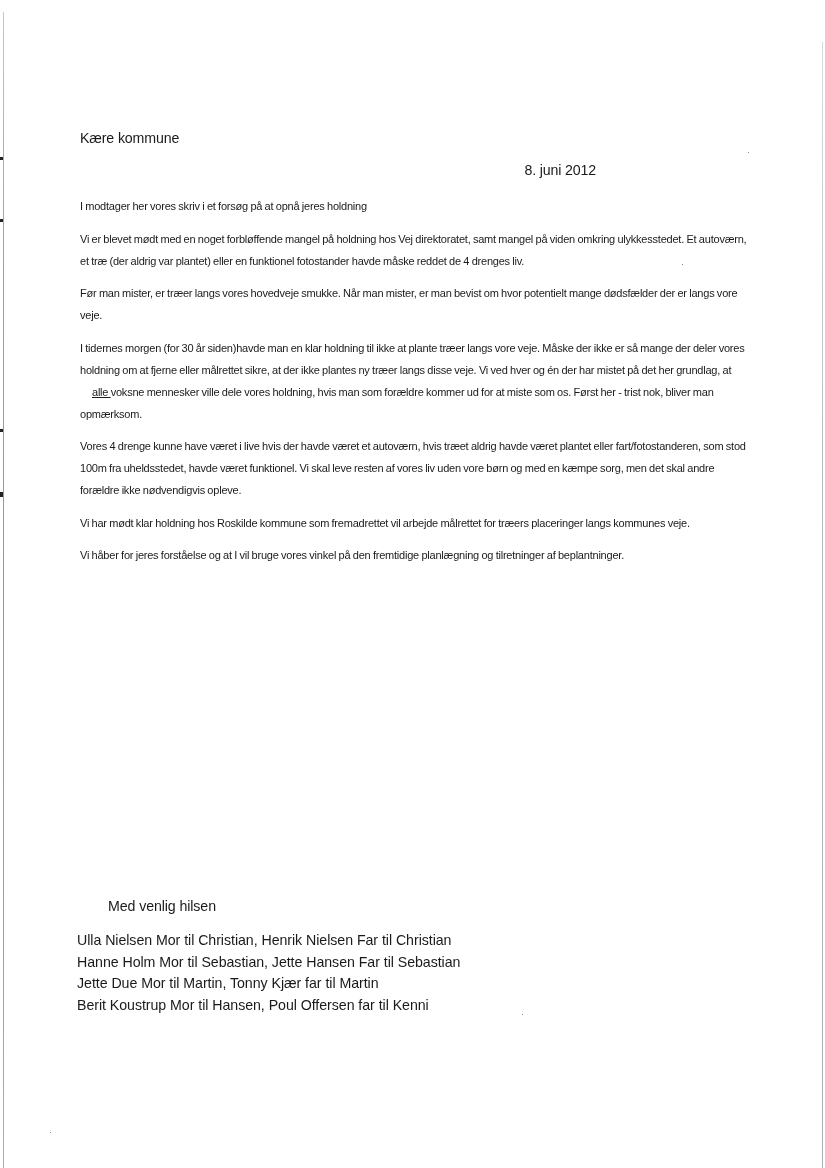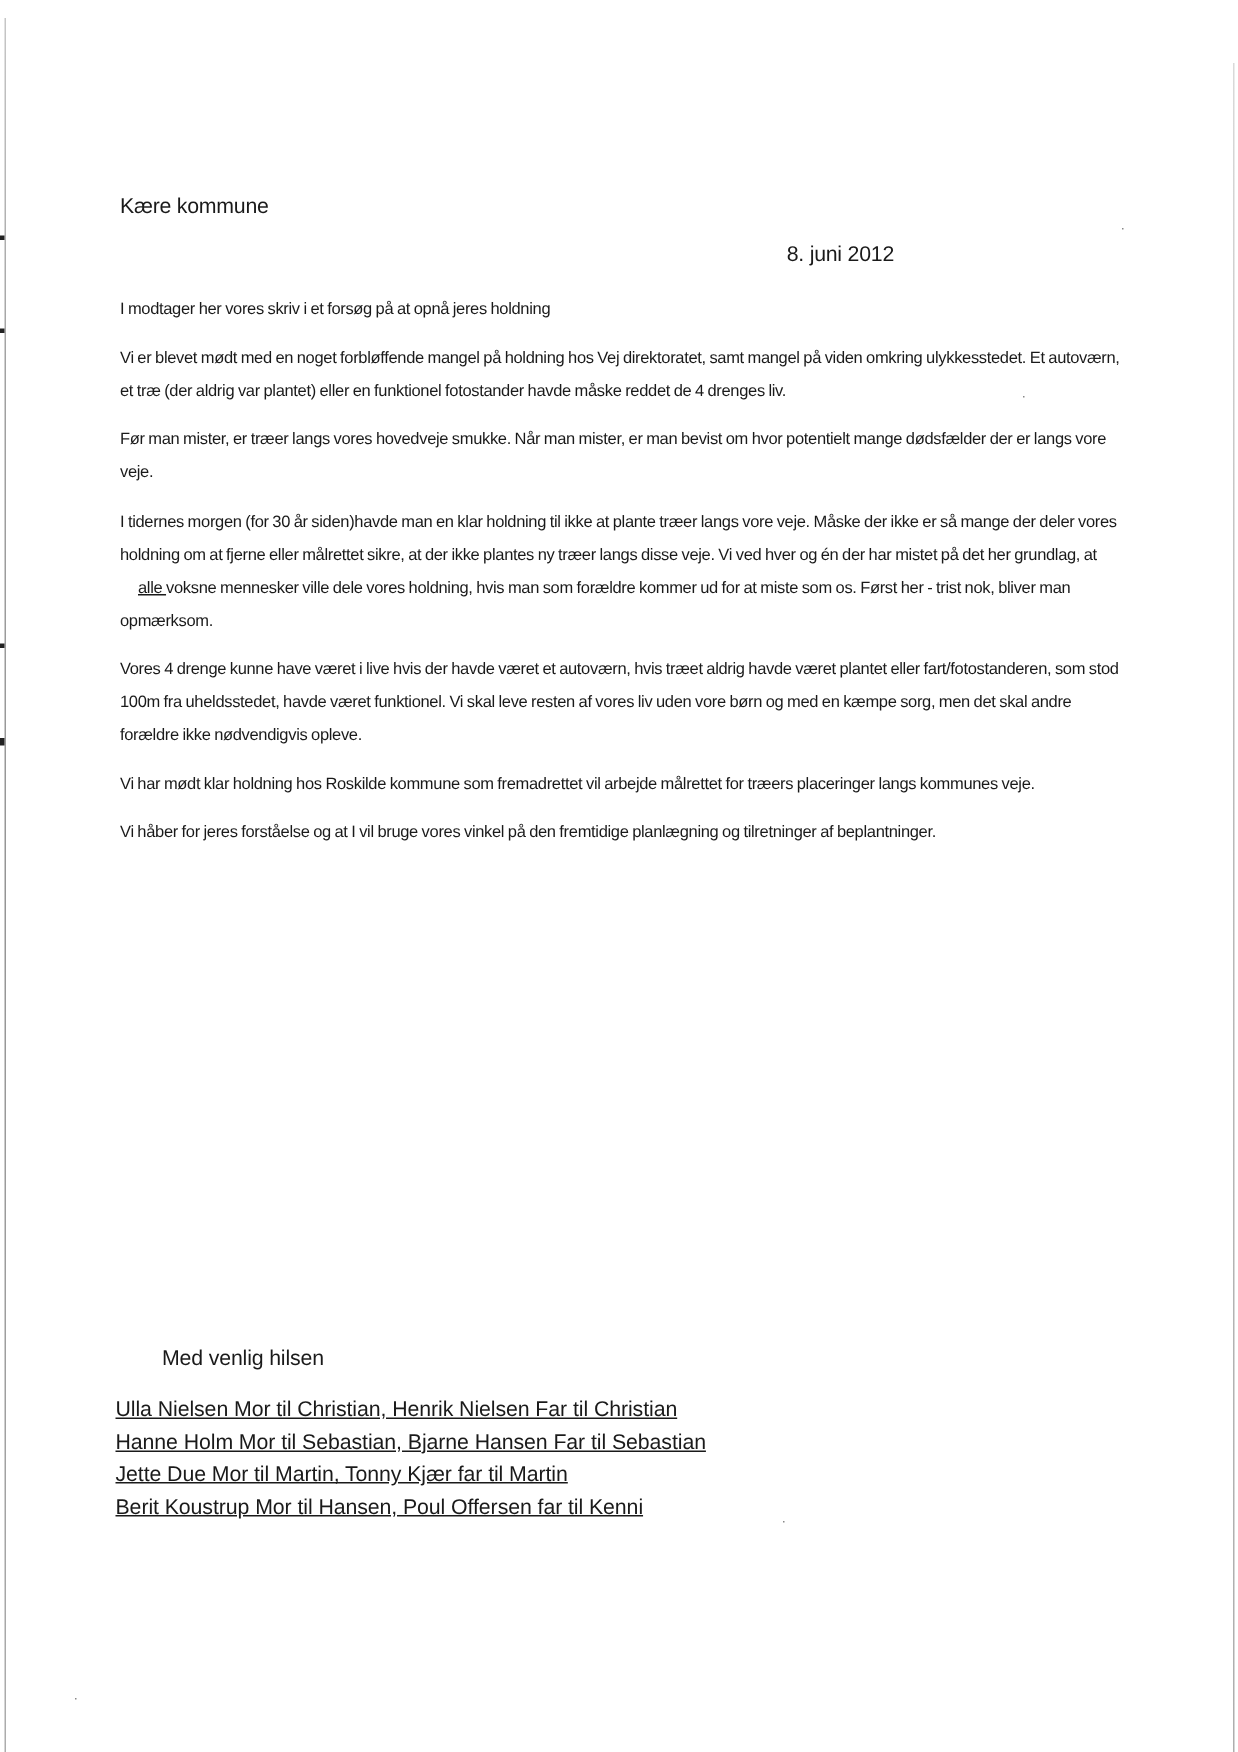--- a/index.html
+++ b/index.html
@@ -93,21 +93,20 @@
       position: absolute;
       left: 77px;
       top: 918px;
       font-size: 14.2px;
       line-height: 21.7px;
       letter-spacing: -0.05px;
     }
     .sig-line {
       display: block;
       white-space: nowrap;
-      text-decoration: underline;
     }
     .speck {
       position: absolute;
       width: 1px;
       height: 1px;
       background: #888;
     }
   </style>
 </head>
 <body>
@@ -137,18 +136,18 @@
     <p class="para"><span>I tidernes morgen (for 30 år siden)havde man en klar holdning til ikke at plante træer langs vore veje. Måske der ikke er så mange der deler vores holdning om at fjerne eller målrettet sikre, at der ikke plantes ny træer langs disse veje.  Vi ved hver og én der har mistet på det her grundlag, at </span><span class="underline">alle </span><span>voksne mennesker ville dele vores holdning, hvis man som forældre kommer ud for at miste som os. Først her - trist nok, bliver man opmærksom.</span></p>
     <p class="para">Vores 4 drenge kunne have været i live hvis der havde været et autoværn, hvis træet  aldrig havde været plantet eller fart/fotostanderen, som stod 100m fra uheldsstedet, havde været funktionel. Vi skal leve resten af vores liv uden vore børn og med en kæmpe sorg, men det skal andre forældre ikke nødvendigvis opleve.</p>
     <p class="para">Vi har mødt klar holdning hos Roskilde kommune som fremadrettet  vil arbejde målrettet for træers placeringer langs kommunes veje.</p>
     <p class="para">Vi håber for jeres forståelse og at I vil bruge vores vinkel på den fremtidige planlægning og tilretninger af beplantninger.</p>
   </div>
 
   <div class="closing">Med venlig hilsen</div>
 
   <div class="signatures">
     <span class="sig-line">Ulla Nielsen Mor til Christian, Henrik Nielsen Far til Christian</span>
-    <span class="sig-line">Hanne Holm Mor til Sebastian, Bjarne Hansen Far til Sebastian</span>
+    <span class="sig-line">Hanne Holm Mor til Sebastian, Jette Hansen Far til Sebastian</span>
     <span class="sig-line">Jette Due Mor til Martin, Tonny Kjær far til Martin</span>
     <span class="sig-line">Berit Koustrup Mor til Hansen, Poul Offersen far til Kenni</span>
   </div>
 
 </div>
 
 </body></html>

